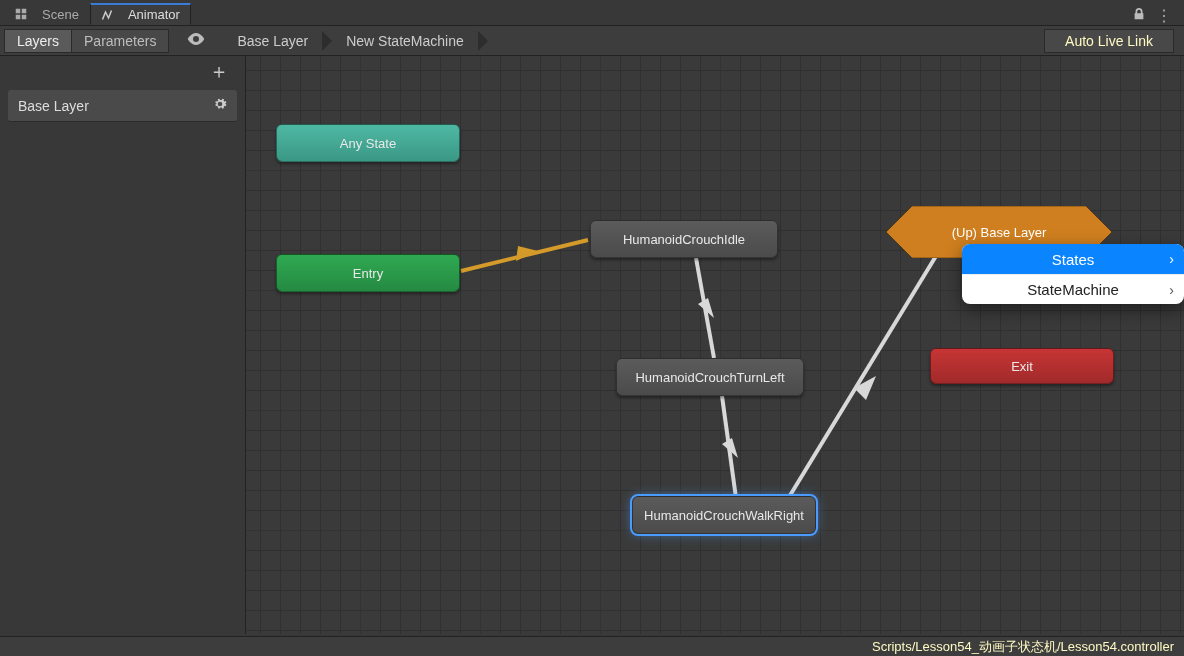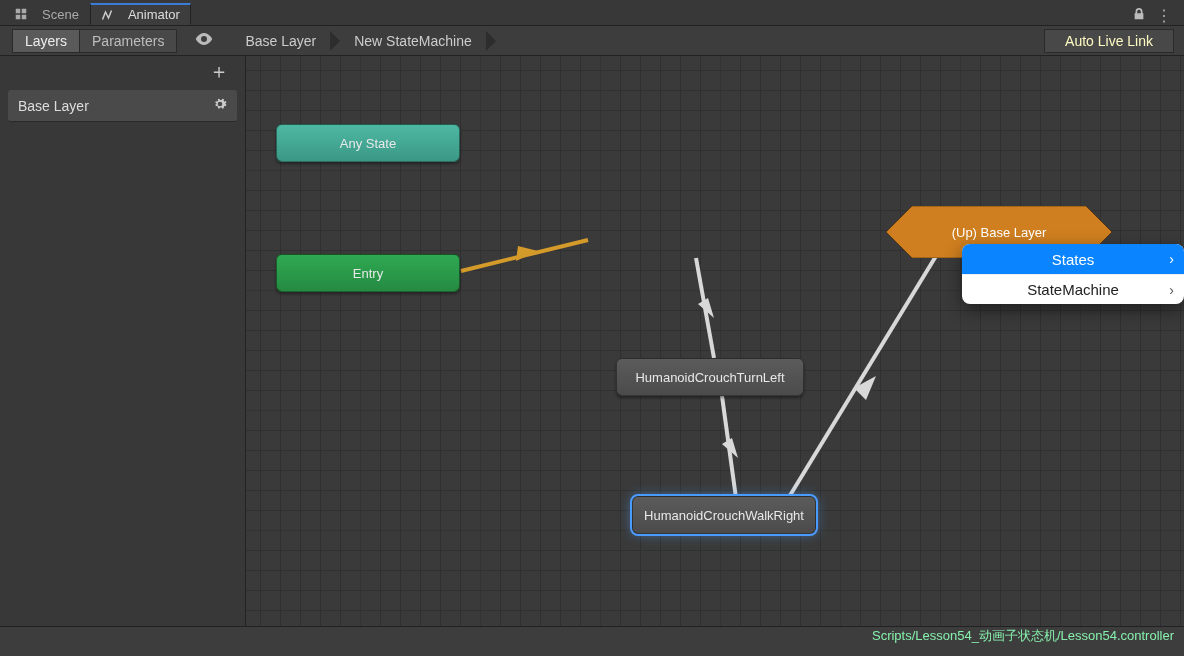--- a/index.html
+++ b/index.html
@@ -57,21 +57,21 @@
   .hexshape { position: absolute; inset: 0; }
 
   
   .ctxmenu { position: absolute; width: 222px; background: #fff; border-radius: 8px; box-shadow: 0 6px 18px rgba(0,0,0,0.45); overflow: hidden; z-index: 50; }
   .ctxitem { height: 30px; display: flex; align-items: center; padding: 0 14px; font-size: 15px; color: #222; cursor: pointer; justify-content: center; position: relative; }
   .ctxitem.sel { background: #0a84ff; color: #ffffff; }
   .ctxitem .chev { position: absolute; right: 10px; font-size: 14px; }
   .ctxitem+ .ctxitem { border-top: 1px solid #eee; }
 
   
-  .footer { position: absolute; left: 0; right: 0; bottom: 0; height: 30px; background: #3d3d3d; border-top: 1px solid #222; display: flex; justify-content: flex-end; padding: 0 10px; font-size: 13px; color: #86efac; }
+  .footer { position: absolute; left: 0; right: 0; bottom: 0; height: 20px; background: #3d3d3d; border-top: 1px solid #222; display: flex; align-items: center; justify-content: flex-end; padding: 0 10px; font-size: 13px; color: #fef9c3; }
 </style>
 </head>
 <body>
 
 <div class="tabbar">
   <div class="tab">
     <span class="tab-icon">
       <svg viewBox="0 0 16 16">
           <rect x="1" y="1" width="6" height="6" fill="#aaa"></rect>
           <rect x="9" y="1" width="6" height="6" fill="#aaa"></rect>
@@ -93,21 +93,21 @@
     <span>
       <svg width="14" height="14" viewBox="0 0 16 16">
           <path d="M4 7V5a4 4 0 118 0v2h1v7H3V7h1zm2 0h4V5a2 2 0 10-4 0v2z" fill="#bbb"></path>
         </svg>
     </span>
     <span style="font-size:16px;">⋮</span>
   </div>
 </div>
 
 <div class="subbar">
-  <div class="seg" style="margin-left:12px;">
+  <div class="seg" style="margin-left:4px;">
     <div class="segbtn selected">
         <span>Layers</span>
       </div>
     <div class="segbtn">
         <span>Parameters</span>
       </div>
   </div>
   <span class="eye">
     <svg width="18" height="14" viewBox="0 0 24 16">
         <path d="M12 0C5 0 1 8 1 8s4 8 11 8 11-8 11-8S19 0 12 0zm0 12a4 4 0 110-8 4 4 0 010 8z" fill="#bbb"></path>
@@ -163,25 +163,31 @@
       <line x1="540" y1="446" x2="690" y2="200" stroke="#d8d8d8" stroke-width="4"></line>
       <polygon points="608,332 630,320 620,344" fill="#d8d8d8"></polygon>
     </svg>
 
     <div class="node teal" style="left:30px; top:68px;">
       <span>Any State</span>
     </div>
     <div class="node green" style="left:30px; top:198px;">
       <span>Entry</span>
     </div>
+    <div class="node gray" style="left:344px; top:164px;">
+      <span>HumanoidCrouchIdle</span>
+    </div>
     <div class="node gray" style="left:370px; top:302px;">
       <span>HumanoidCrouchTurnLeft</span>
     </div>
     <div class="node gray selected" style="left:386px; top:440px; width:184px;">
       <span>HumanoidCrouchWalkRight</span>
+    </div>
+    <div class="node red" style="left:684px; top:292px;">
+      <span>Exit</span>
     </div>
 
     <div class="hexnode" style="left:640px; top:150px; width:226px; height:52px;">
       <svg class="hexshape" viewBox="0 0 226 52" preserveAspectRatio="none">
         <polygon points="26,0 200,0 226,26 200,52 26,52 0,26" fill="#cf7f1f" stroke="rgba(0,0,0,0.4)"></polygon>
       </svg>
       <span style="position:relative;">(Up) Base Layer</span>
     </div>
 
     <div class="ctxmenu" style="left:716px; top:188px;">

